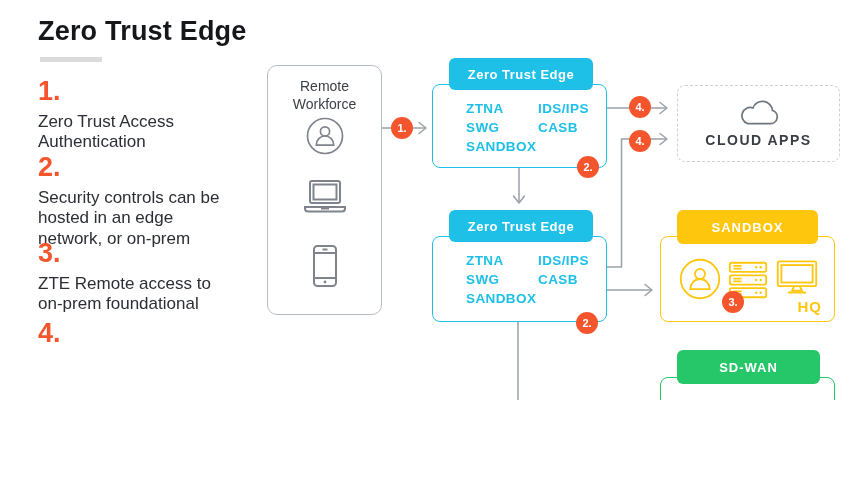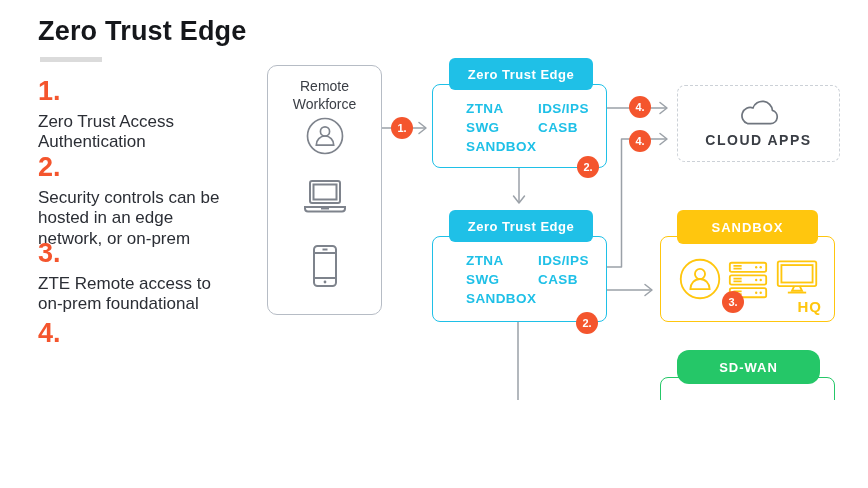--- a/index.html
+++ b/index.html
@@ -49,21 +49,21 @@
 
   
   #fw-tab  { left:677px; top:210px; width:141px; height:34px; background:#ffc60e; letter-spacing:1px; }
   #fw-body { left:660px; top:236px; width:175px; height:86px; border:1.5px solid #ffc60e; border-radius:8px; }
   .fw-icon { position:absolute; color:#ffc60e; }
   #fw-user{left:17px; top:20px;} #fw-server{left:67px; top:23px;} #fw-monitor{left:114px; top:21px;}
   .loc-label { position:absolute; right:12px; bottom:6px; font-size:15px; font-weight:bold; letter-spacing:1px; }
   #fw-loc { color:#ffc60e;margin-left:48px; }
 
   
-  #sd-tab  { left:677px; top:350px; width:143px; height:34px; background:#25c768; letter-spacing:1px;border-radius:12px; }
+  #sd-tab  { left:677px; top:350px; width:143px; height:34px; background:#25c768; letter-spacing:1px; }
   #sd-body { left:660px; top:377px; width:175px; height:87px; border:1.5px solid #25c768; border-radius:8px; }
   .sd-icon { position:absolute; color:#25c768; }
   #sd-user{left:18px; top:21px;} #sd-server1{left:67px; top:24px;} #sd-server2{left:113px; top:24px;}
   #sd-loc { color:#1d4ed8; right:10px; }
 
   
   .badge { position:absolute; z-index:4; width:22px; height:22px; border-radius:50%; background:#f4552d;
            color:#fff; font-size:11px; font-weight:bold; display:flex; align-items:center; justify-content:center; }
   #badge-1 {left:391px; top:117px;}
   #badge-4a{left:629px; top:96px;}

